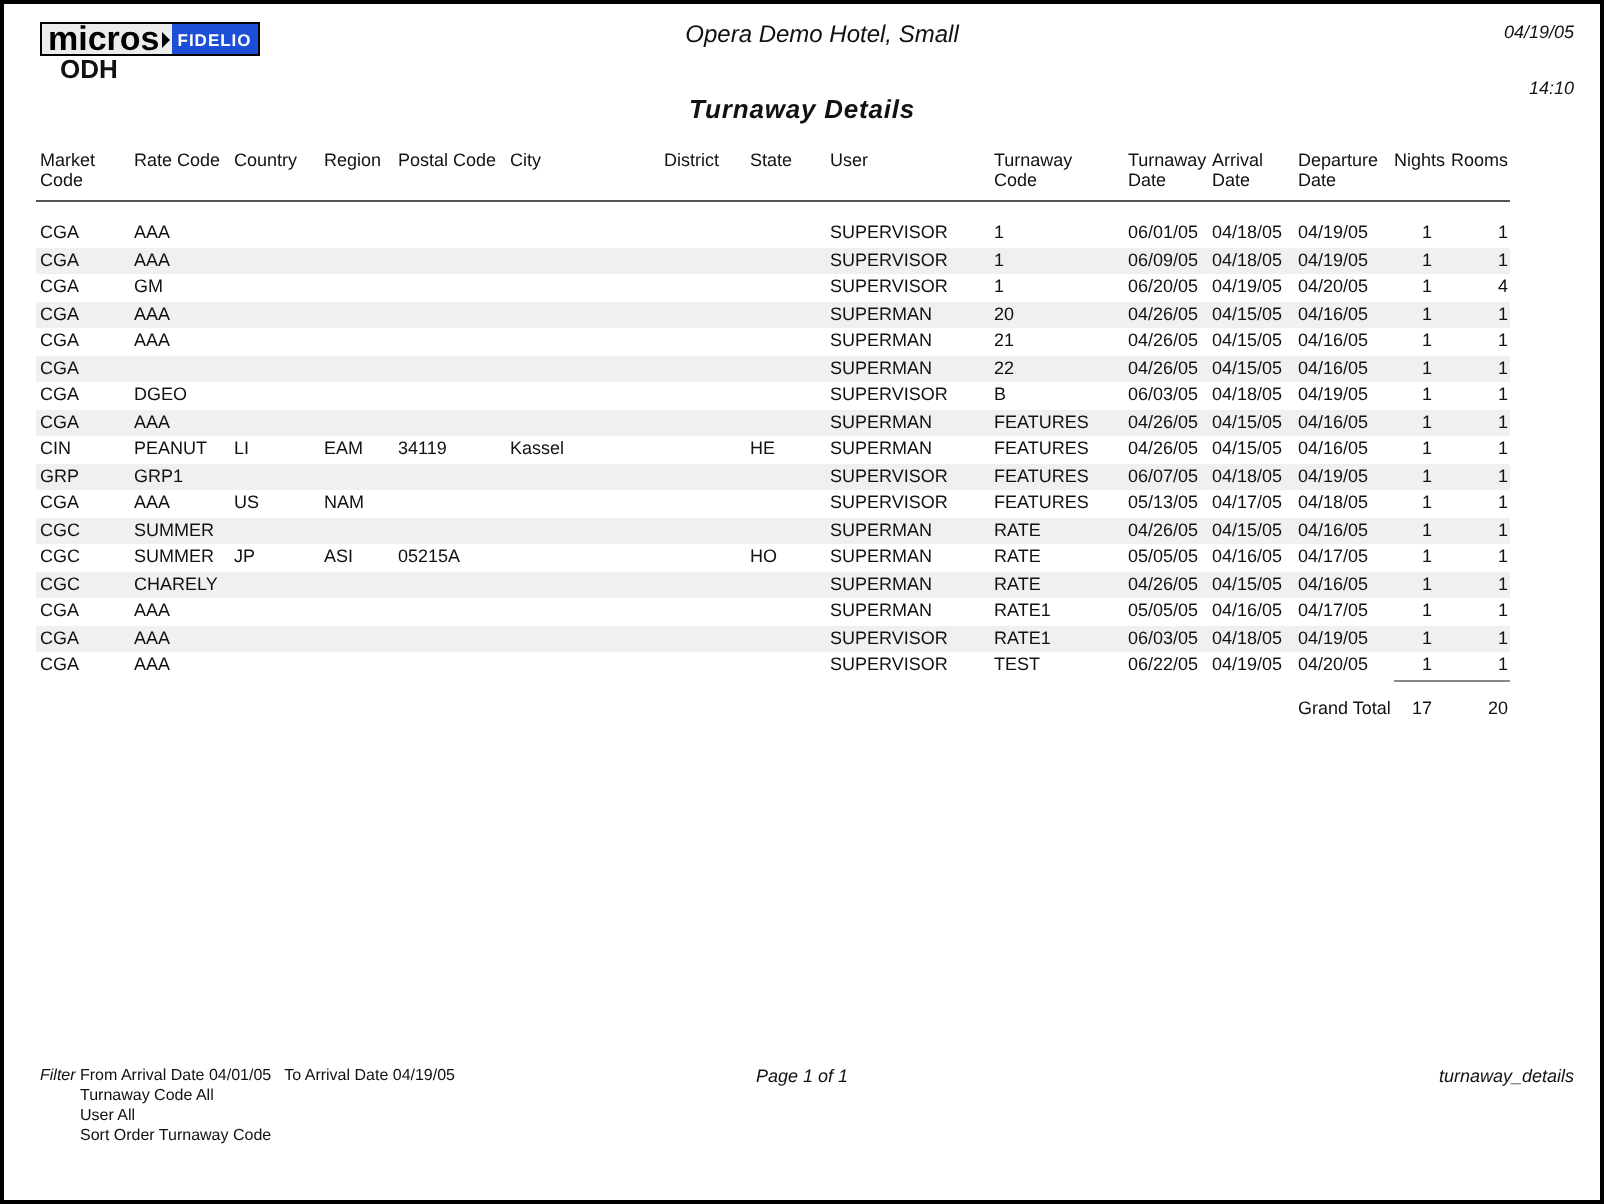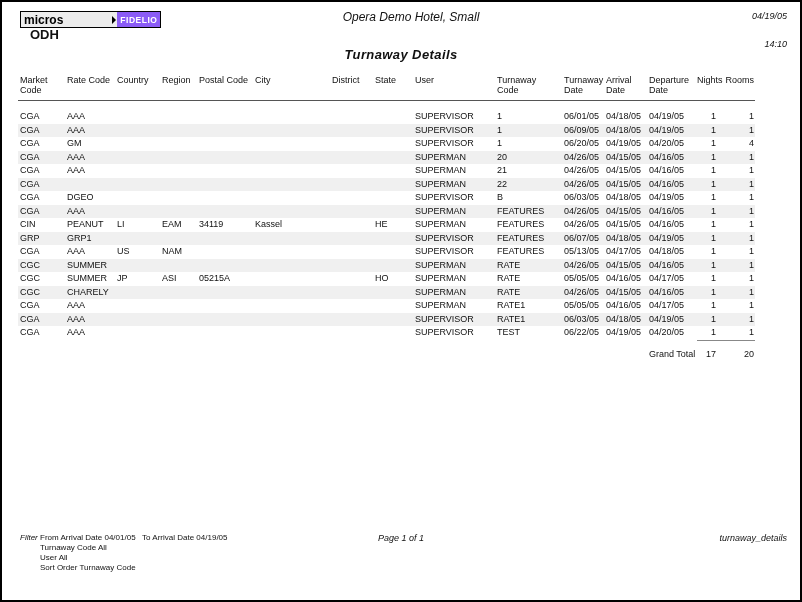--- a/index.html
+++ b/index.html
@@ -3,23 +3,23 @@
 <meta charset="utf-8">
 <style>
   html,body{margin:0;padding:0;background:#fff;}
   .page{
     position:relative;width:802px;height:602px;box-sizing:border-box;
     background:#ffffff;border:2px solid #000;
     font-family:"Liberation Sans",sans-serif;color:#111;overflow:hidden;
   }
   
   .logo{position:absolute;left:18px;top:9px;display:flex;align-items:stretch;border:1px solid #000;height:15px;}
-  .logo-left{display:flex;align-items:center;background:#ececec;padding:0 1px 0 3px;font-weight:bold;font-size:12px;color:#000;gap:48px;}
+  .logo-left{display:flex;align-items:center;background:#ececec;padding:0 1px 0 3px;font-weight:bold;font-size:17px;color:#000;}
   .logo-tri{width:0;height:0;border-top:4px solid transparent;border-bottom:4px solid transparent;border-left:4px solid #000;align-self:center;margin-left:1px;}
-  .logo-right{display:flex;align-items:center;background:#8b5cf6;color:#fff;font-weight:bold;font-size:8.5px;padding:0 3px;letter-spacing:.5px;text-align:center;}
+  .logo-right{display:flex;align-items:center;background:#1d4ed8;color:#fff;font-weight:bold;font-size:8.5px;padding:0 3px;letter-spacing:.5px;text-align:center;}
   .property-code{position:absolute;left:28px;top:25px;font-weight:bold;font-size:13px;}
   .hotel-name{position:absolute;left:0;right:0;top:8px;text-align:center;font-style:italic;font-size:12px;padding-left:20px;}
   .report-date{position:absolute;right:13px;top:9px;font-style:italic;font-size:9px;}
   .report-time{position:absolute;right:13px;top:37px;font-style:italic;font-size:9px;margin-left:30px;}
   .report-title{position:absolute;left:0;right:0;top:45px;text-align:center;font-style:italic;font-weight:bold;font-size:13px;letter-spacing:.4px;}
   
   table.report{position:absolute;left:16px;top:73px;width:737px;border-collapse:collapse;table-layout:fixed;}
   table.report th{
     font-weight:normal;font-size:9px;text-align:left;vertical-align:top;
     white-space:pre-line;padding:0 0 5px 2px;border-bottom:1px solid #555;line-height:10px;

